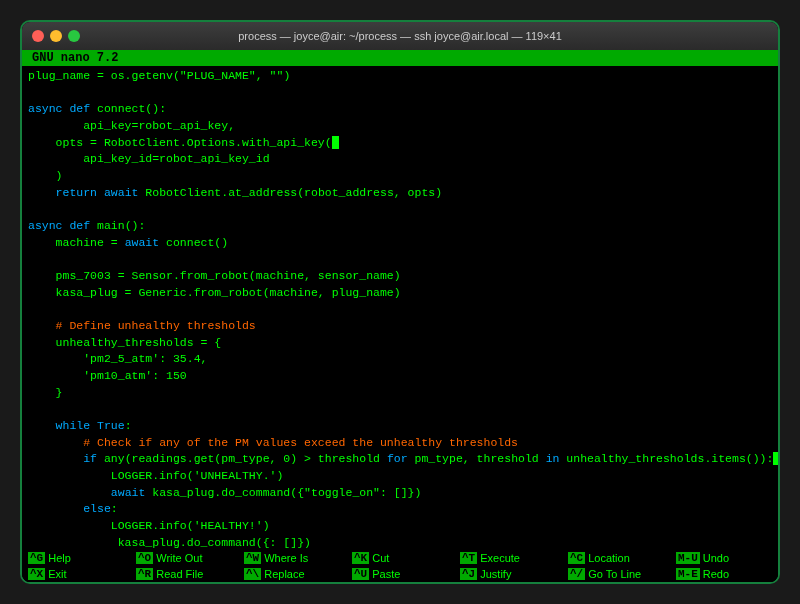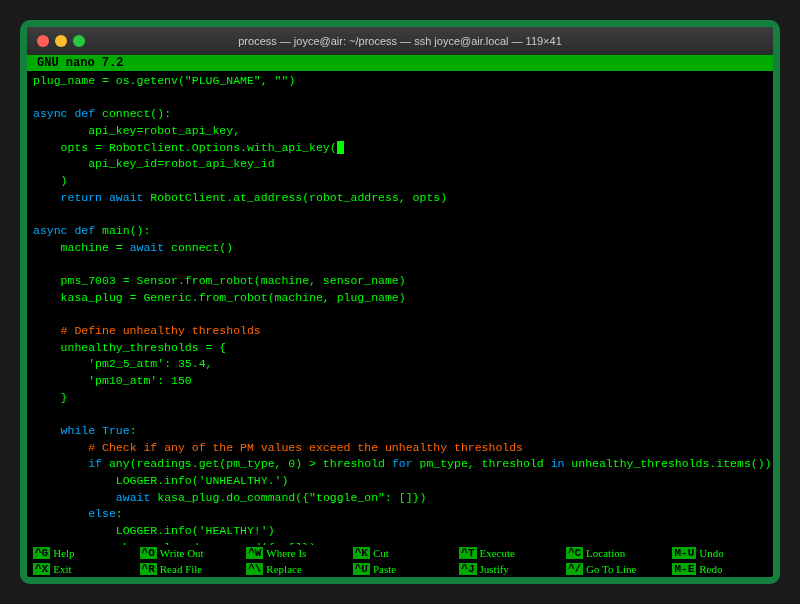--- a/index.html
+++ b/index.html
@@ -11,21 +11,21 @@
       width: 800px;
       height: 604px;
       font-family: 'Courier New', Courier, monospace;
     }
     .window {
       width: 760px;
       height: 564px;
       background: #000000;
       border-radius: 10px;
       overflow: hidden;
-      border: 7px solid #15803d;
+      border: 2px solid #15803d;
       display: flex;
       flex-direction: column;
     }
     .titlebar {
       background: linear-gradient(180deg, #3d3d3d 0%, #2a2a2a 100%);
       height: 28px;
       display: flex;
       align-items: center;
       padding: 0 10px;
       flex-shrink: 0;
@@ -96,21 +96,21 @@
       font-size: 11px;
       font-weight: bold;
       padding: 0 2px;
       margin-right: 3px;
       white-space: nowrap;
       font-family: 'Courier New', Courier, monospace;
     }
     .footer-label {
       color: #00ff00;
       font-size: 11px;
-      font-family: Liberation Serif, serif;
+      font-family: Liberation Sans, sans-serif;
       white-space: nowrap;
     }
   </style>
 </head>
 <body>
 
 <div class="window">
 
   <div class="titlebar">
     <div class="traffic-lights">

